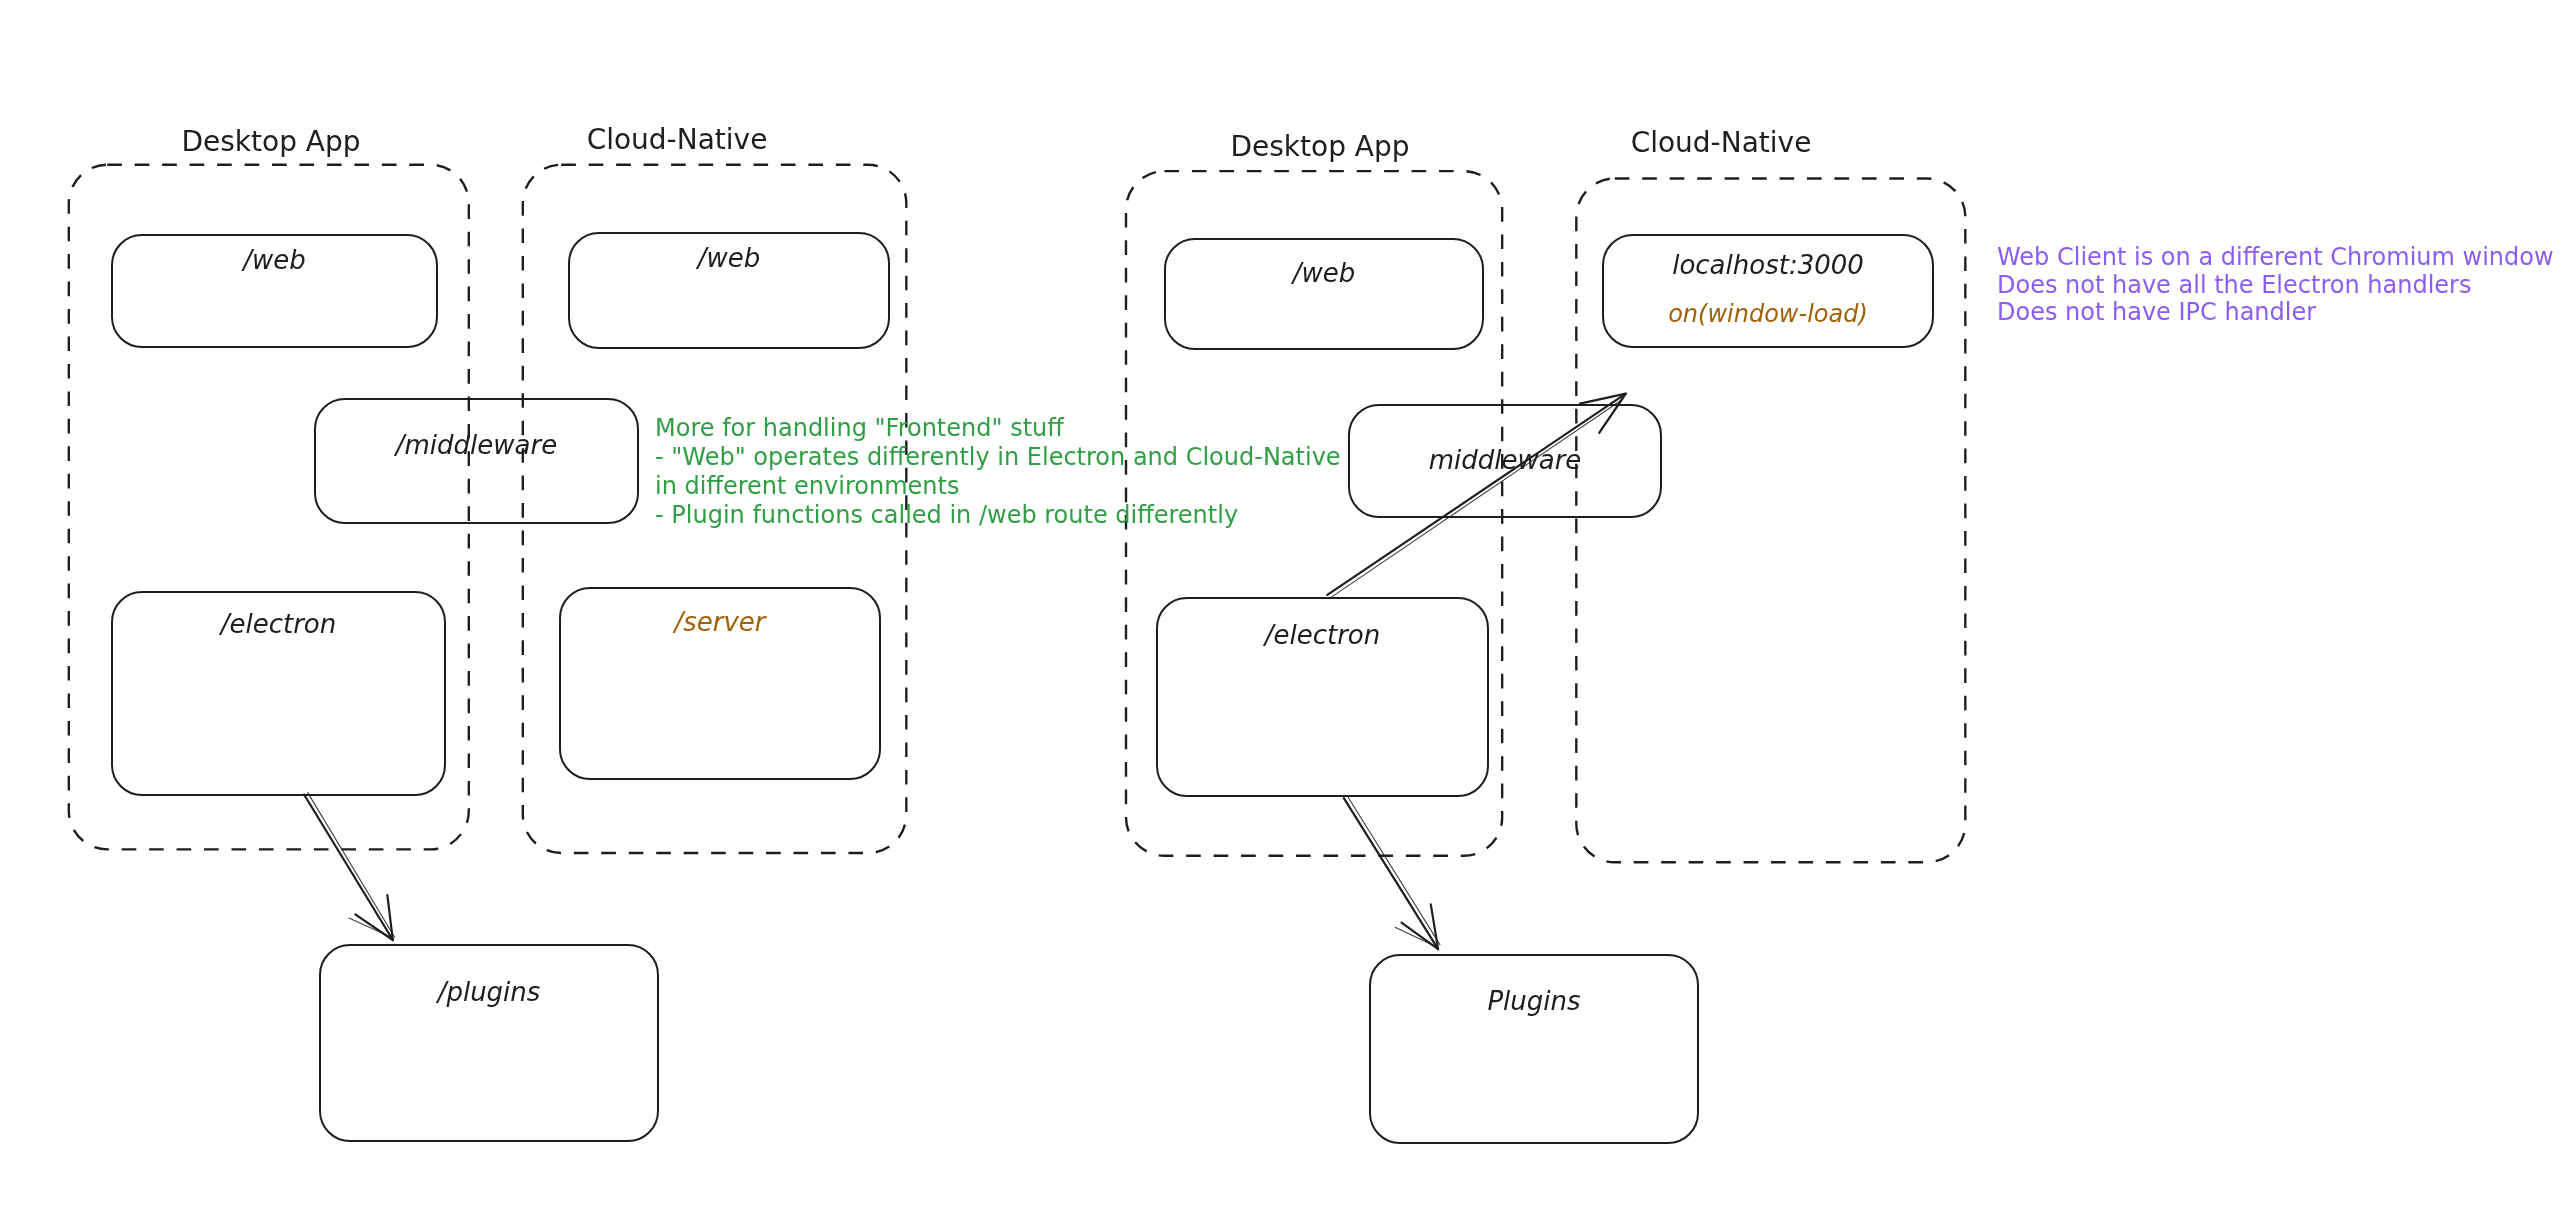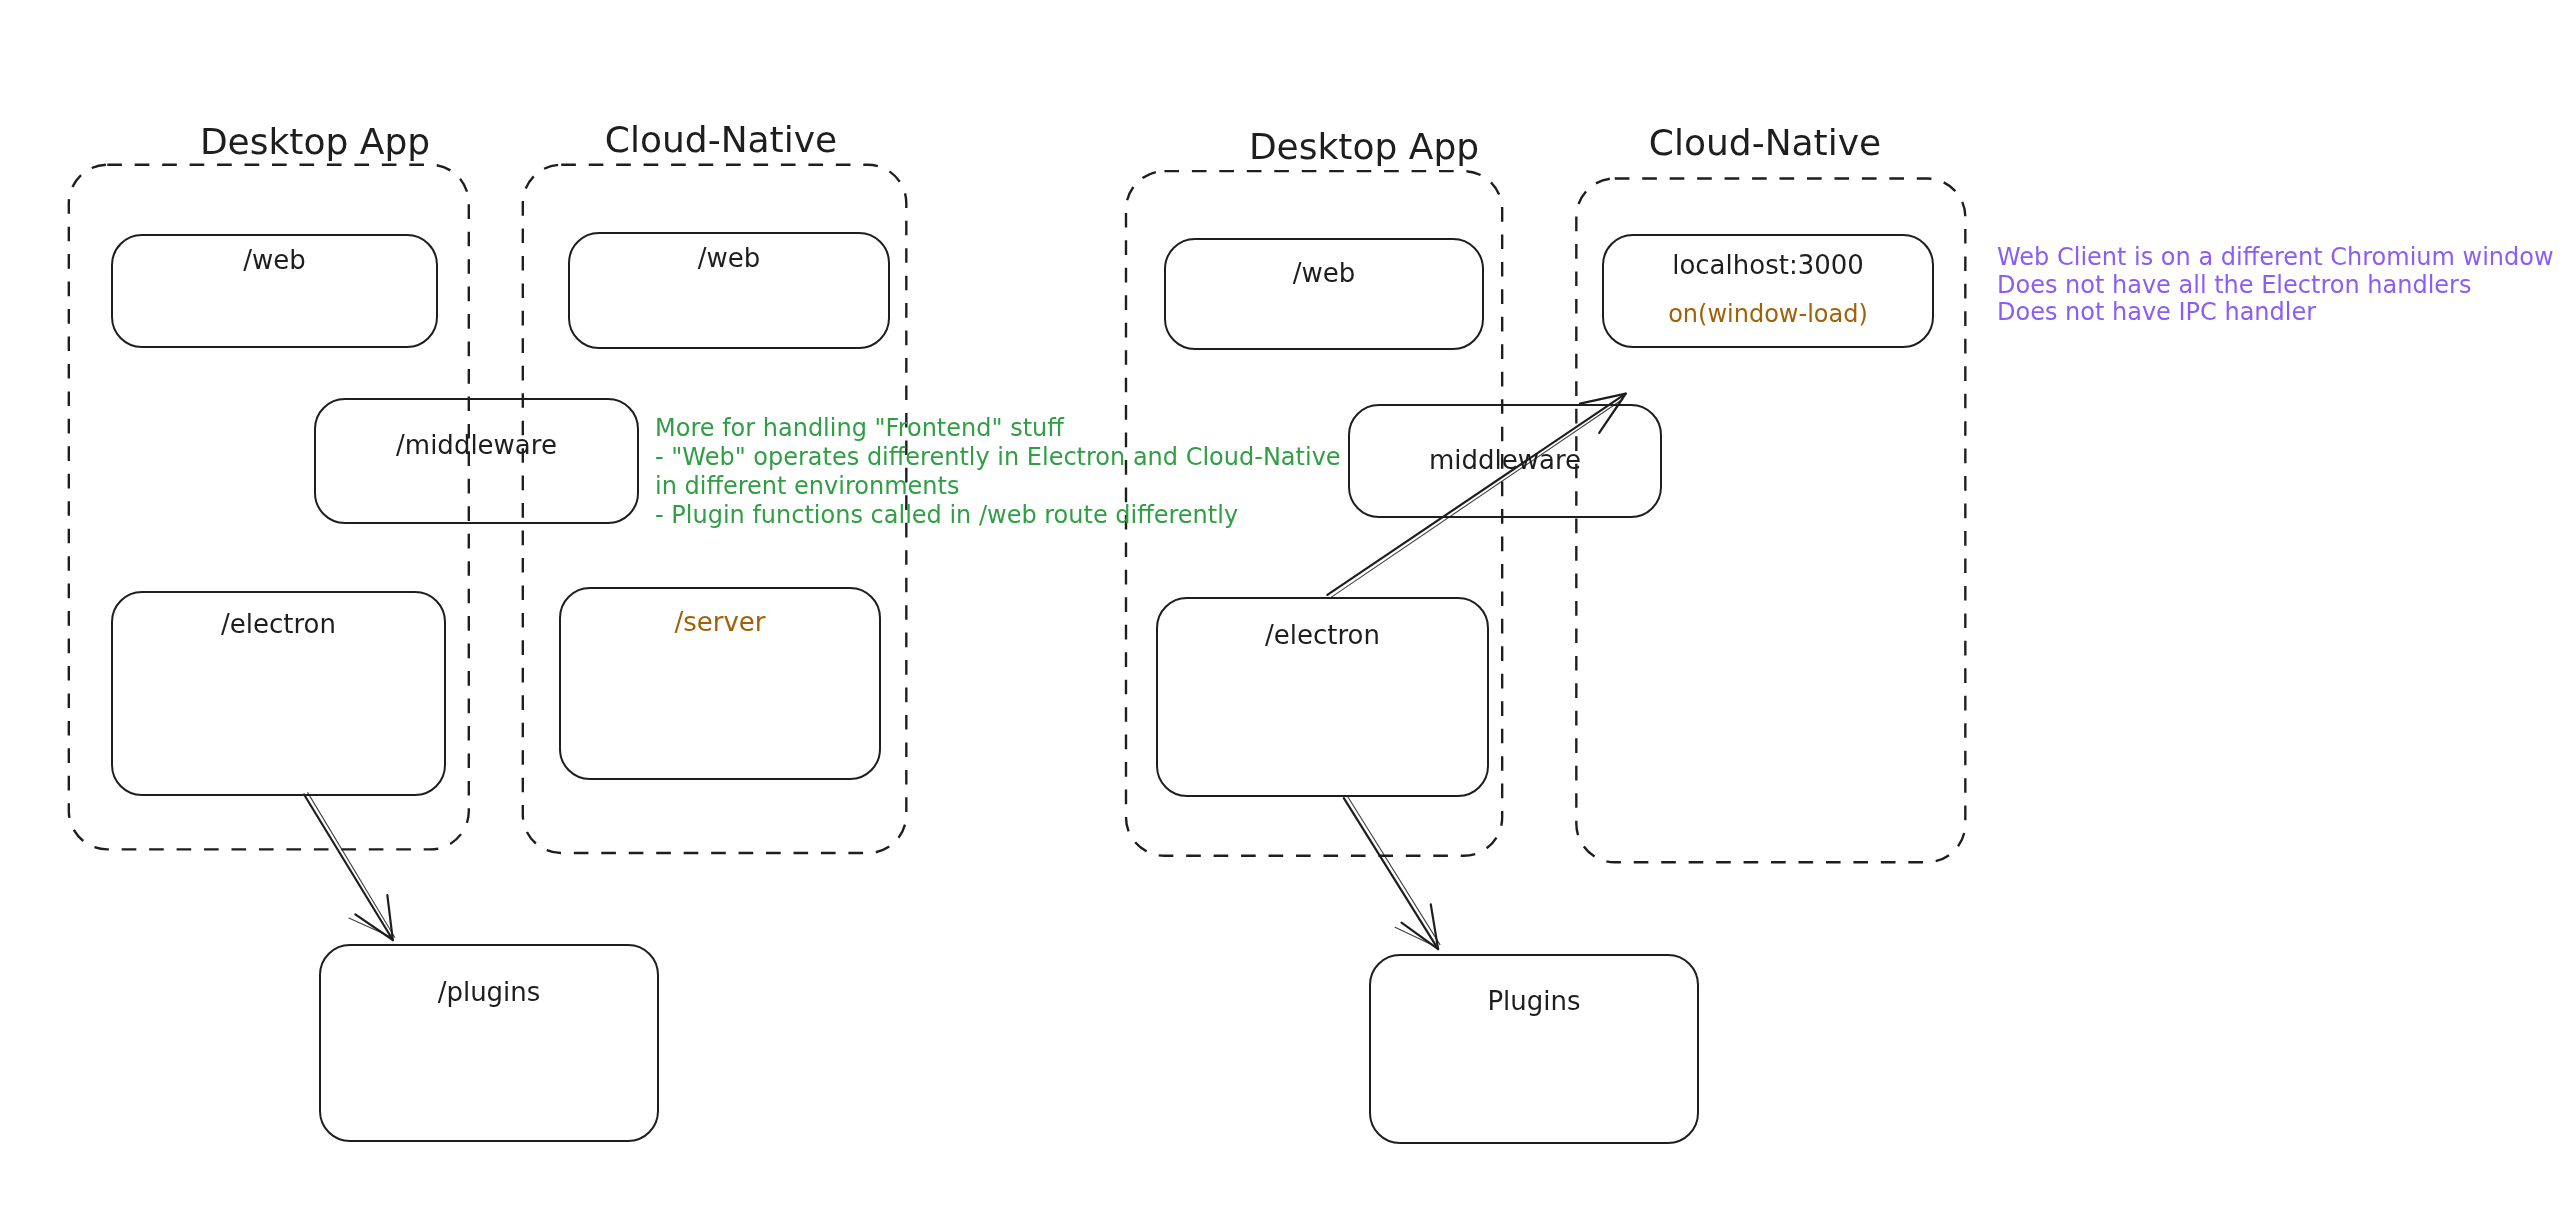--- a/index.html
+++ b/index.html
@@ -14,33 +14,34 @@
   svg.scene{position:absolute;left:0;top:0;}
   .container-rect{fill:none;stroke:#1e1e1e;stroke-width:2.6;stroke-dasharray:16 14;}
   .arrow{stroke:#1e1e1e;stroke-width:2.4;fill:none;stroke-linecap:round;stroke-linejoin:round;}
   .arrow-thin{stroke:#1e1e1e;stroke-width:1.2;fill:none;stroke-linecap:round;opacity:.85;}
   .box{
     position:absolute;
     border:2.4px solid #1e1e1e;
     border-radius:31px;
     background:transparent;
     box-sizing:border-box;
+    font-style:italic;
   }
   .box-label{
     position:absolute;left:0;width:100%;
     text-align:center;
     font-size:26px;line-height:33px;
     color:#1e1e1e;
     white-space:nowrap;
   }
   .diagram-title{
     position:absolute;
     transform:translateX(-50%);
-    font-size:36px;line-height:33px;
-    color:#1e1e1e;white-space:nowrap;margin-left:44px;
+    font-size:28px;line-height:33px;
+    color:#1e1e1e;white-space:nowrap;
   }
   .note{position:absolute;font-size:24px;white-space:nowrap;}
   .note .note-line{height:29px;line-height:29px;}
   .note-green{color:#2f9e44;}
   .note-red{color:#8b5cf6;}
   .note-red .note-line{height:27.5px;line-height:27.5px;}
   .red-text{color:#a16207;}
 </style>
 </head>
 <body>

